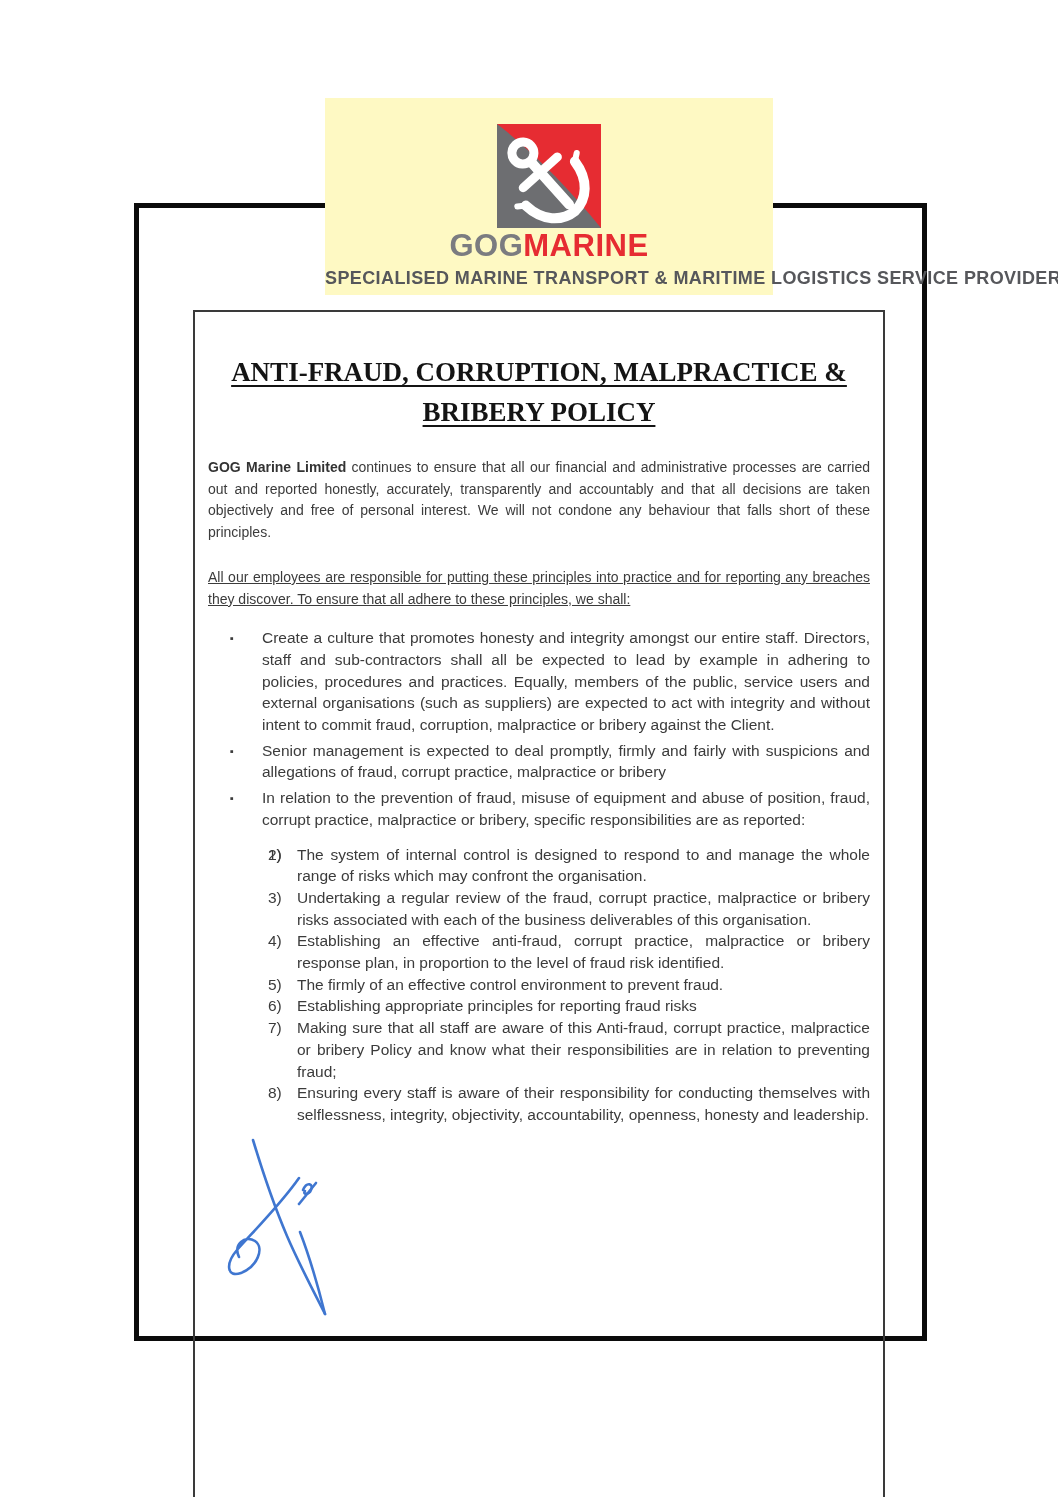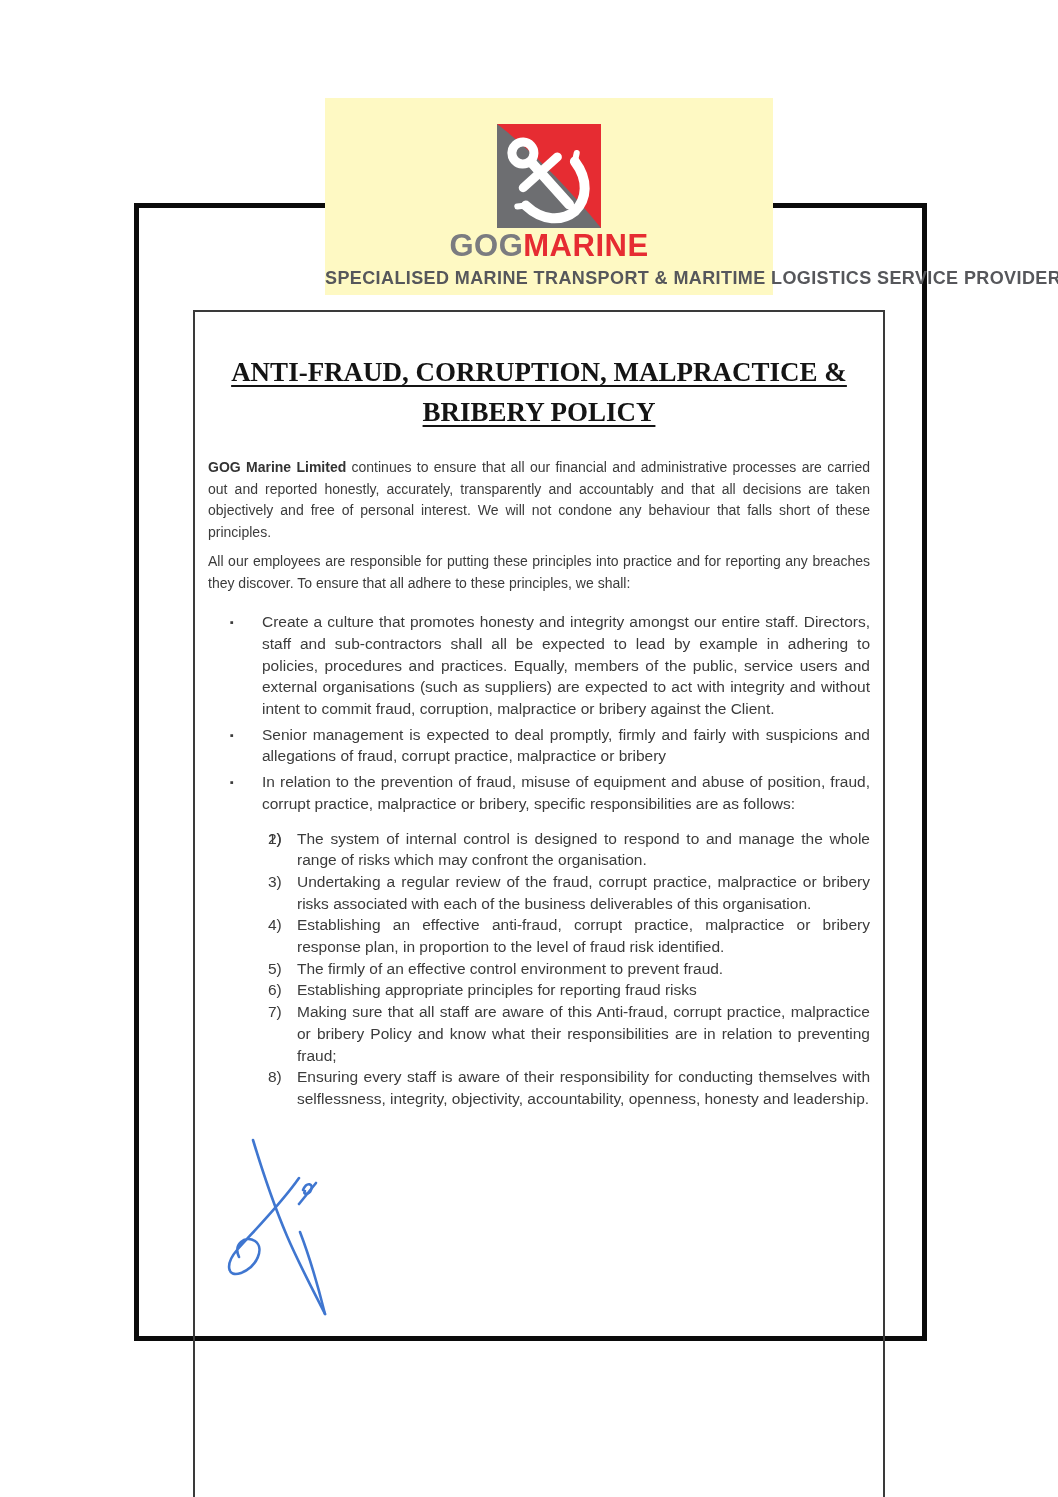--- a/index.html
+++ b/index.html
@@ -37,21 +37,21 @@
   .title{
     margin:40px 0 0;text-align:center;
     font-family:"Liberation Serif", serif;font-weight:700;
     font-size:27px;line-height:40px;color:#141414;
   }
   .title .tl{display:block;text-decoration:underline;text-decoration-thickness:2px;text-underline-offset:4px;}
   .para{
     text-align:justify;font-size:14px;line-height:21.7px;margin:0;
   }
   .para-intro{margin-top:25px;}
-  .para-second{margin-top:7px;}
+  .para-second{margin-top:23px;text-decoration:underline;}
   .para b{color:#333333;}
   .bullets{margin-top:17px;}
   .bullet{
     position:relative;padding-left:54px;text-align:justify;
     font-size:15.5px;line-height:21.7px;
   }
   .bullet + .bullet{margin-top:4px;}
   .bullet .bm{
     position:absolute;left:22px;top:1px;font-size:11px;line-height:21.7px;color:#3b3b3b;
   }
@@ -110,21 +110,21 @@
       <div class="bullet">
         <span class="bm">▪</span>
         <span>Create a culture that promotes honesty and integrity amongst our entire staff. Directors, staff and sub-contractors shall all be expected to lead by example in adhering to policies, procedures and practices. Equally, members of the public, service users and external organisations (such as suppliers) are expected to act with integrity and without intent to commit fraud, corruption, malpractice or bribery against the Client.</span>
       </div>
       <div class="bullet">
         <span class="bm">▪</span>
         <span>Senior management is expected to deal promptly, firmly and fairly with suspicions and allegations of fraud, corrupt practice, malpractice or bribery</span>
       </div>
       <div class="bullet">
         <span class="bm">▪</span>
-        <span>In relation to the prevention of fraud, misuse of equipment and abuse of position, fraud, corrupt practice, malpractice or bribery, specific responsibilities are as follows:</span>
+        <span>In relation to the prevention of fraud, misuse of equipment and abuse of position, fraud, corrupt practice, malpractice or bribery, specific responsibilities are as reported:</span>
       </div>
     </div>
 
     <div class="numbers">
       <div class="num-item">
         <span class="nl">1)</span>
       </div>
       <div class="num-item">
         <span class="nl">2)</span>
         <span>The system of internal control is designed to respond to and manage the whole range of risks which may confront the organisation.</span>

